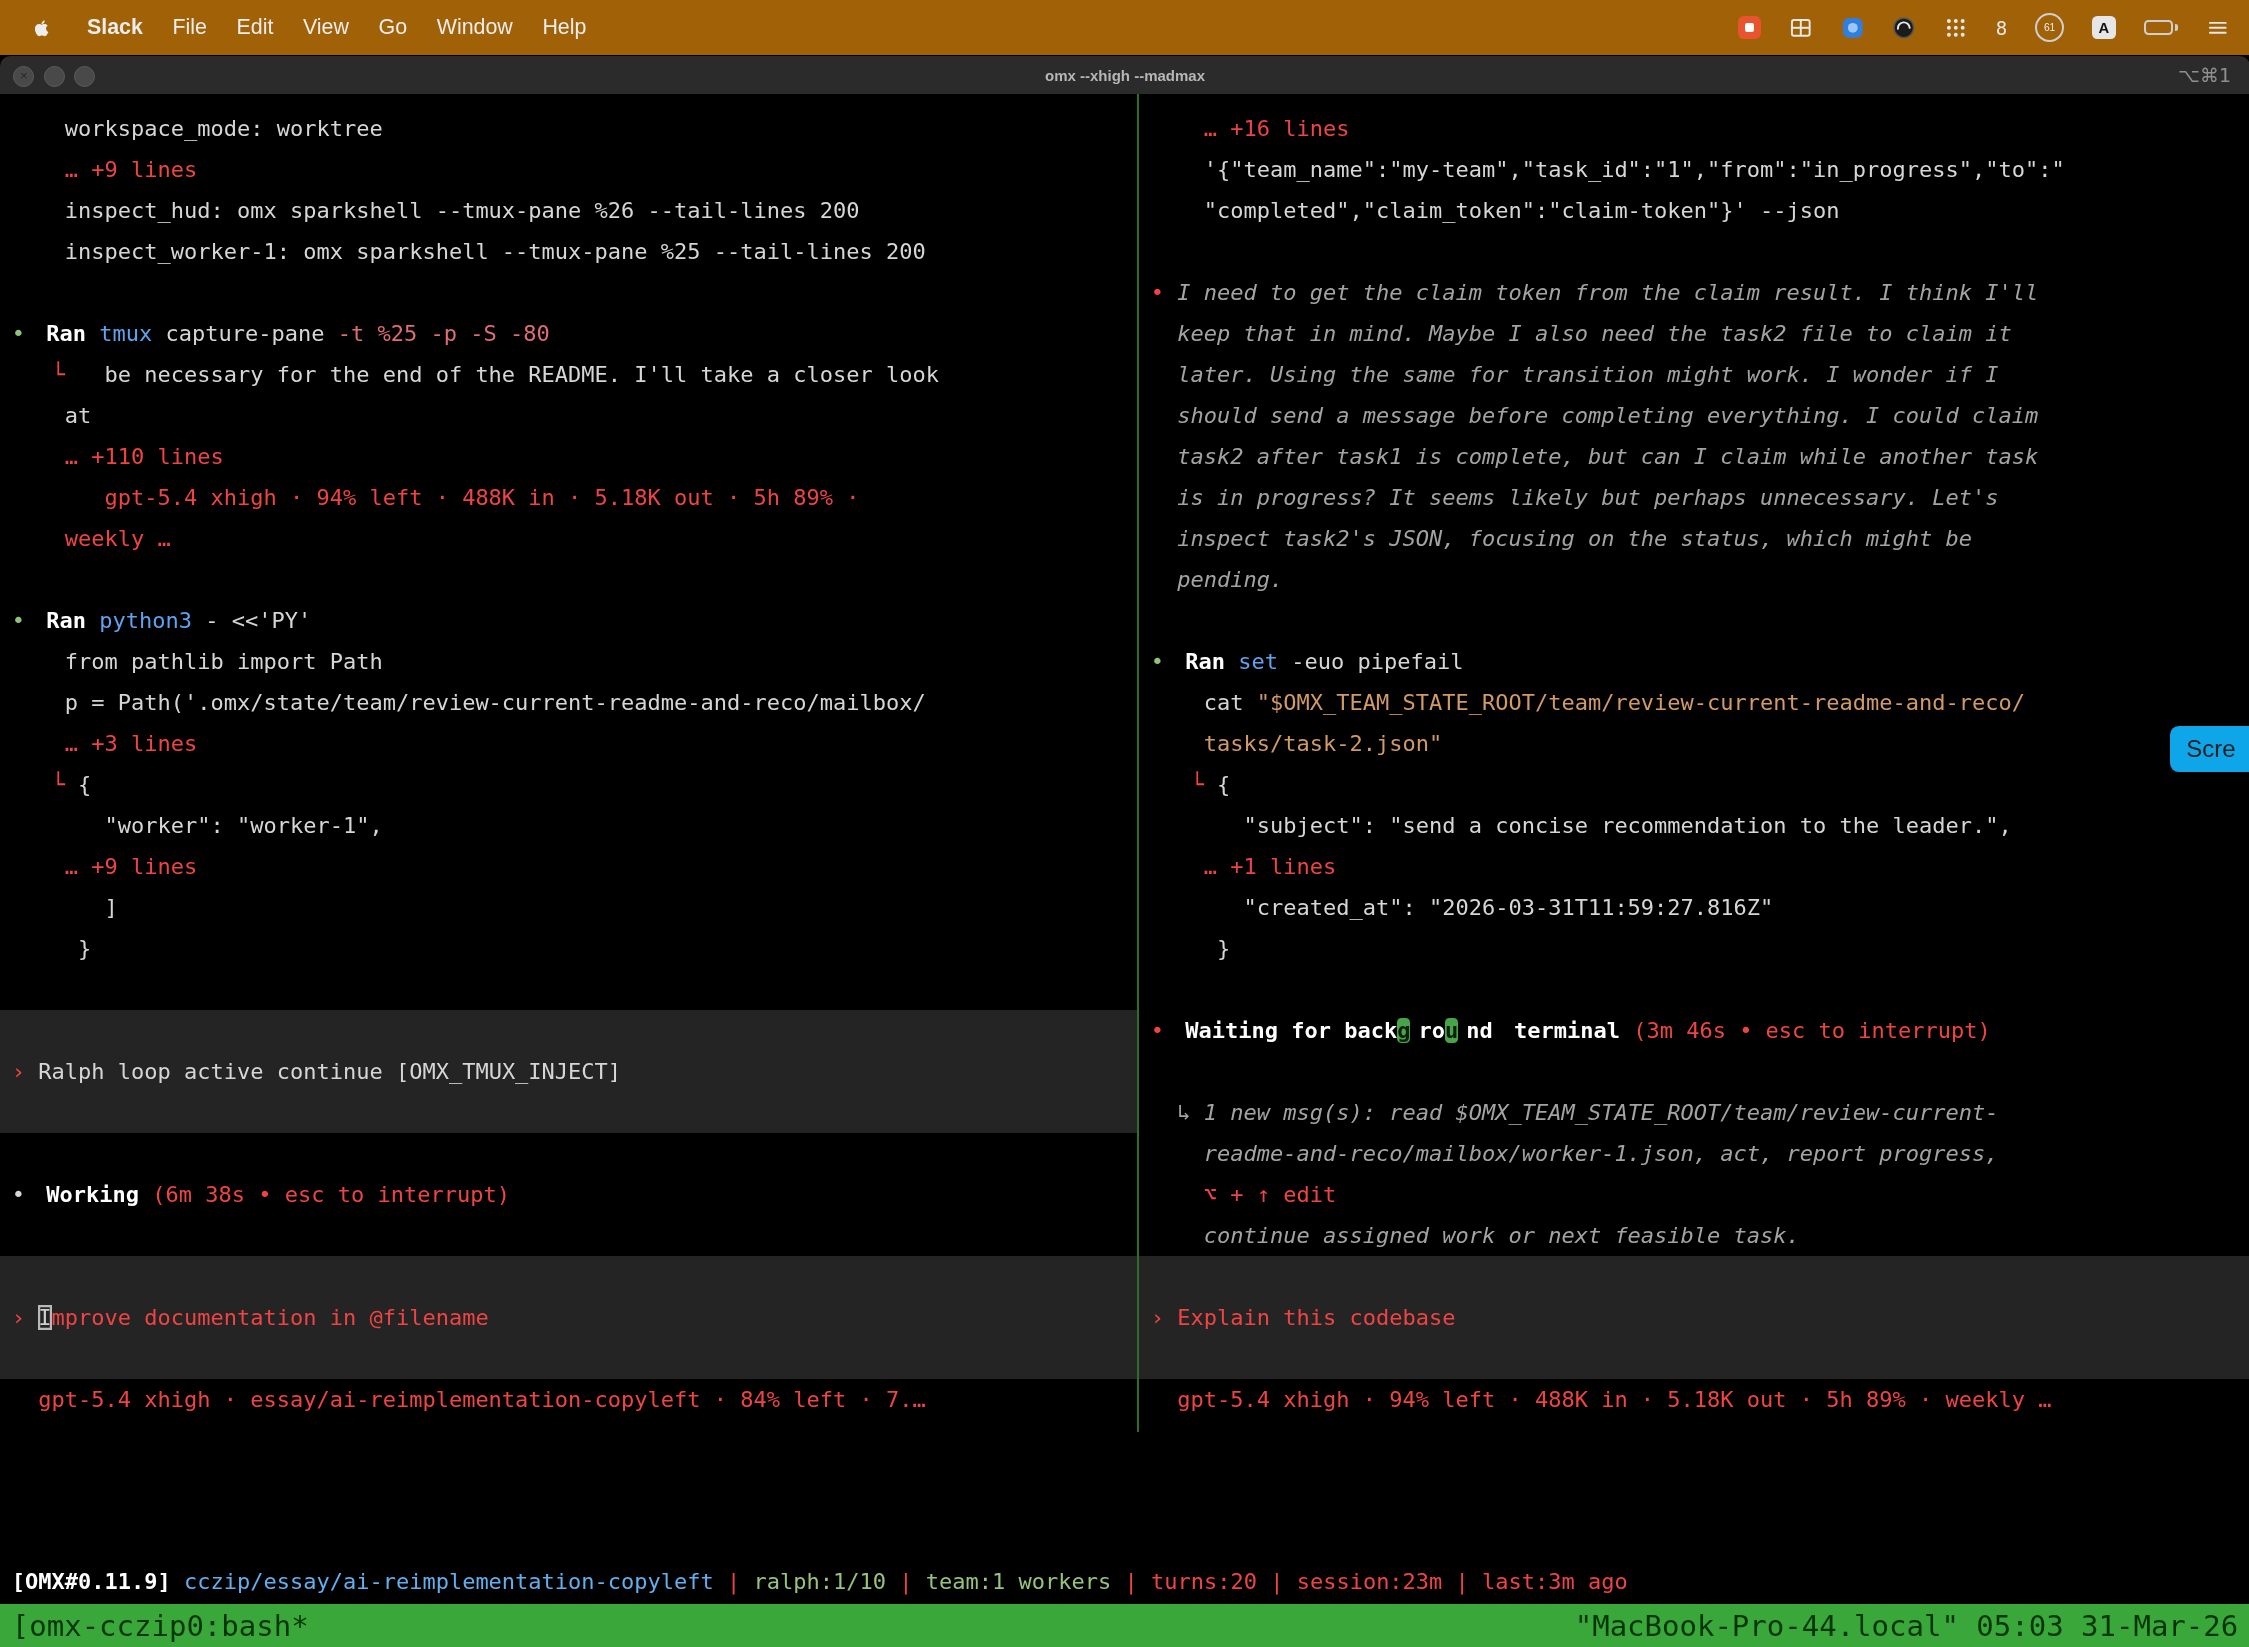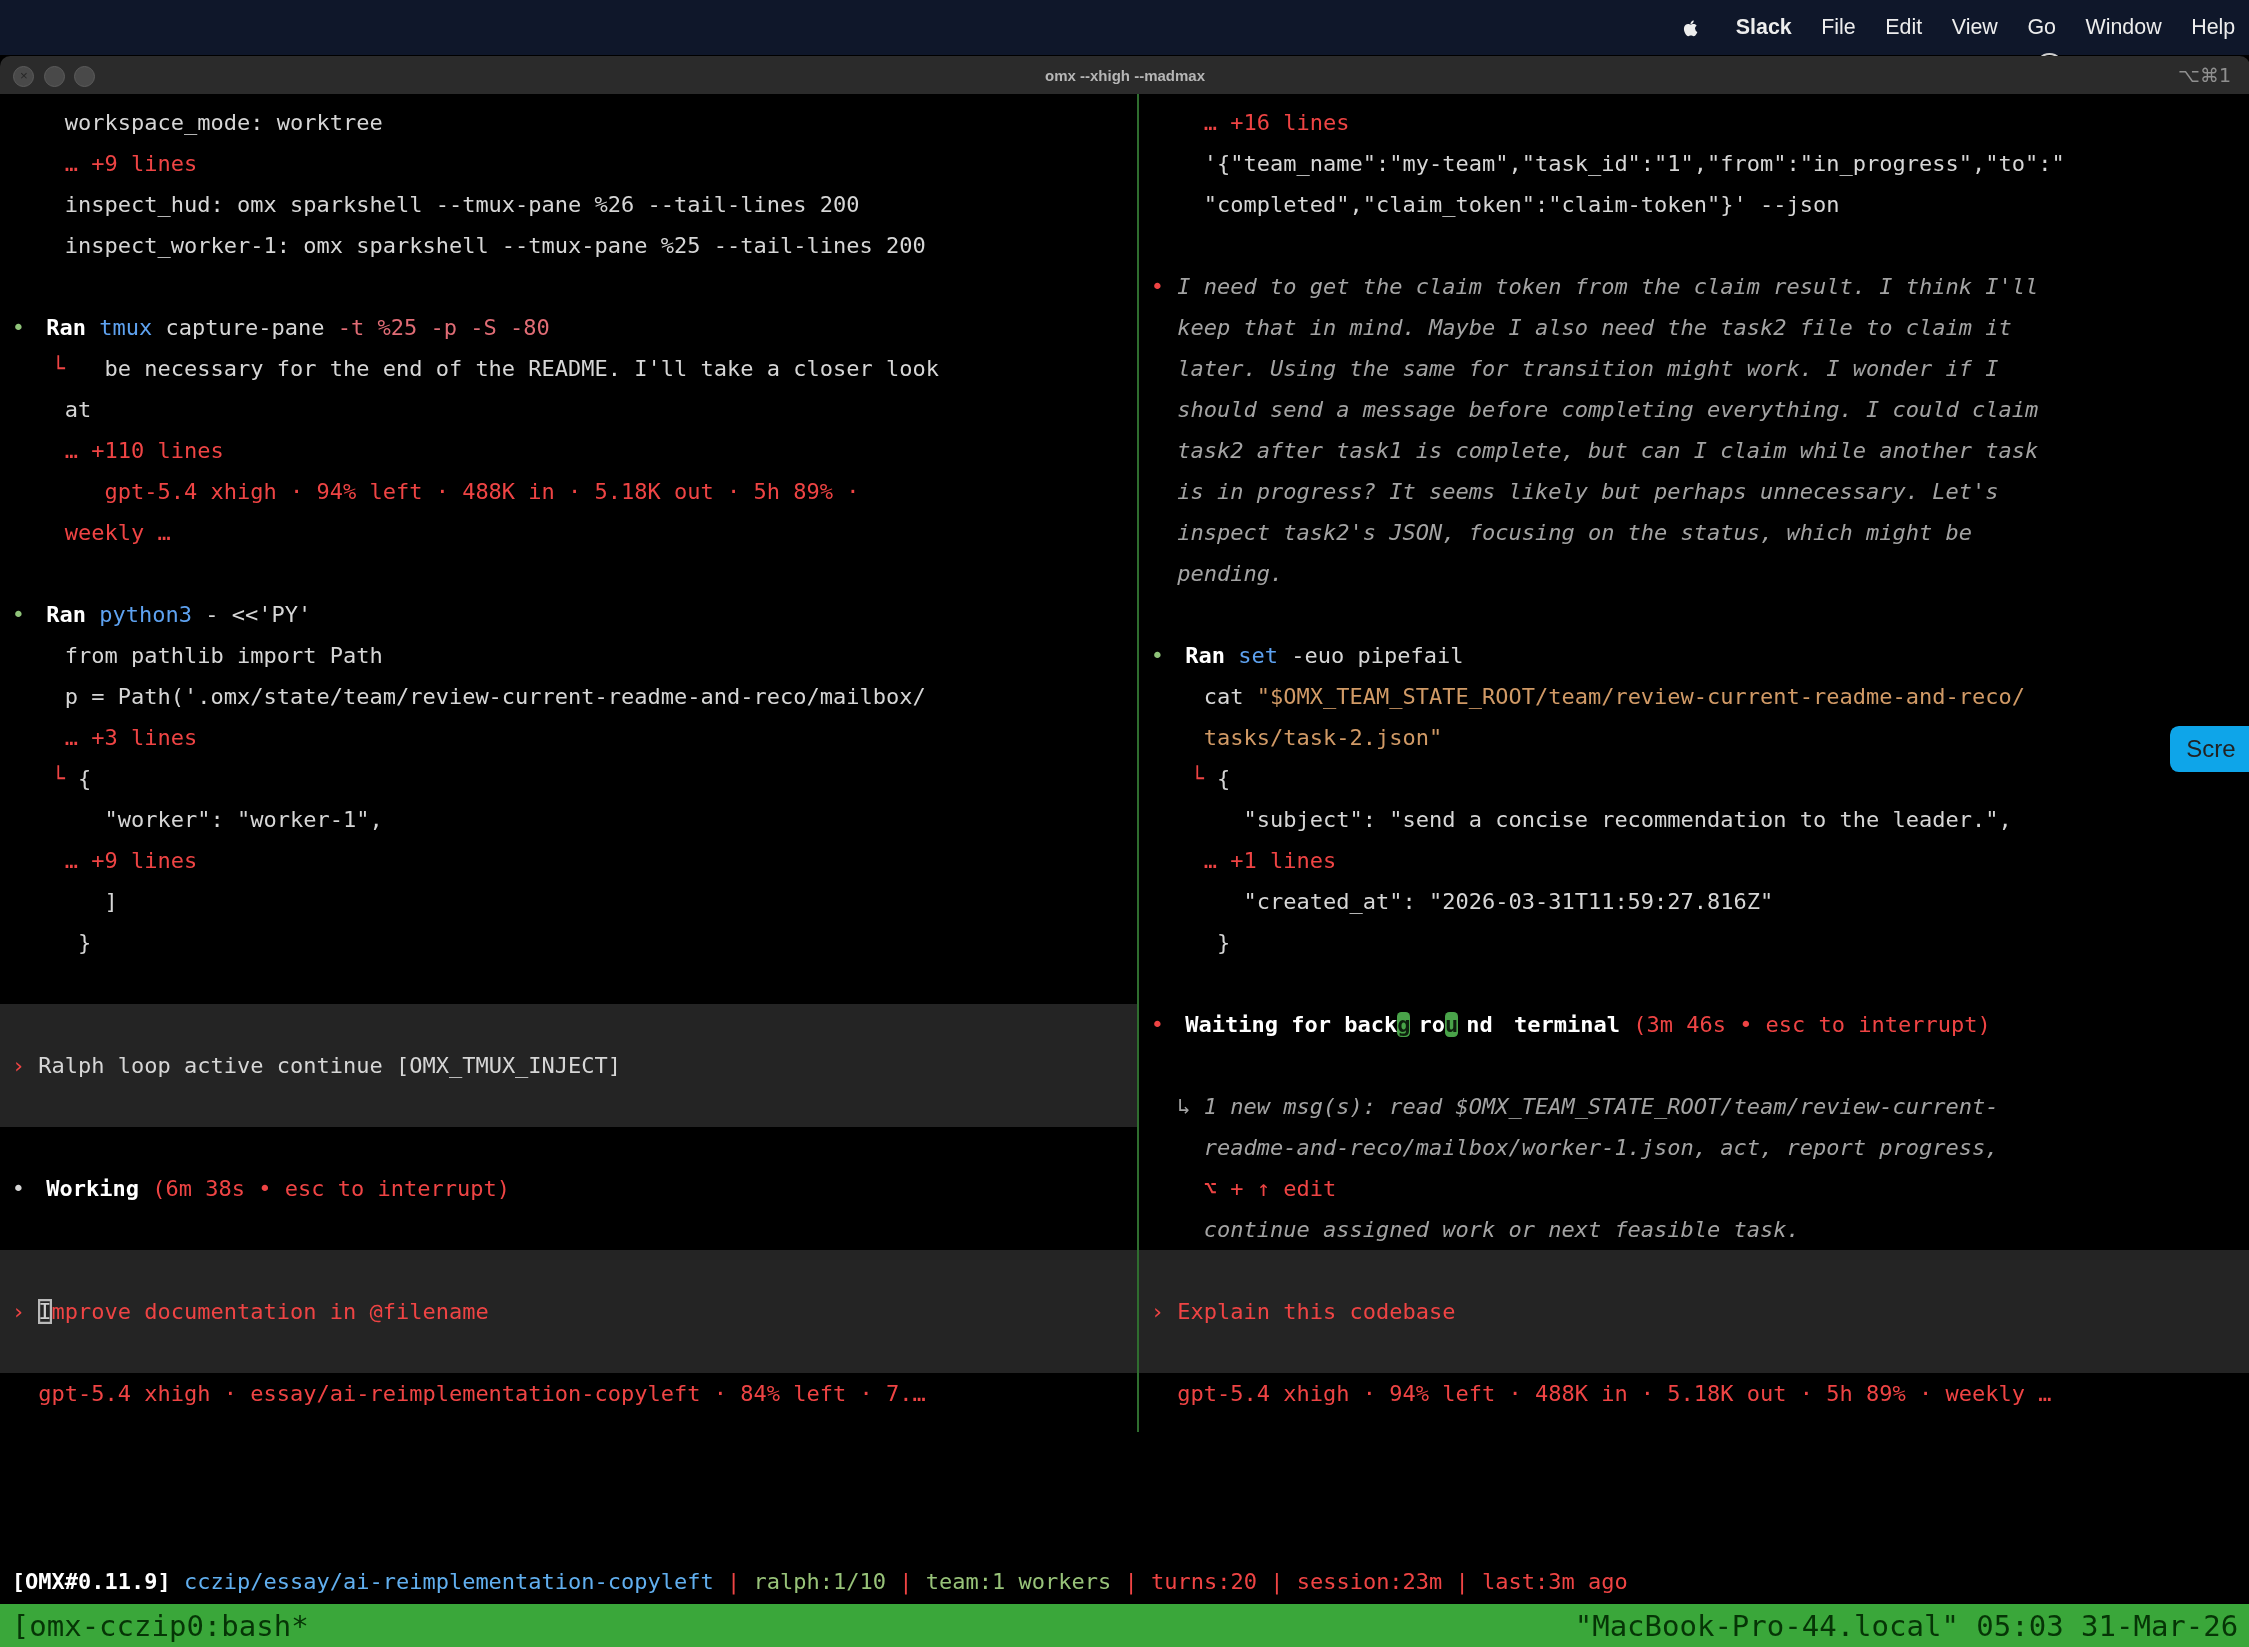--- a/index.html
+++ b/index.html
@@ -1,21 +1,21 @@
 <!DOCTYPE html>
 <html style="font-size:11.8px"><head>
 <meta charset="utf-8">
 <style>
   html,body{margin:0;padding:0;background:#000;width:2250px;height:1648px;overflow:hidden;}
   #screen{position:absolute;inset:0;font-family:"DejaVu Sans Mono","DejaVu Sans",monospace;}
 
   
-  #menubar{position:absolute;left:0;top:0;width:2250px;height:55px;background:#0f172a;
-    display:flex;align-items:flex-end;justify-content:space-between;
-    font-family:"Liberation Sans",sans-serif;color:#ededed;font-size:21.4px;flex-direction:column;}
+  #menubar{position:absolute;left:0;top:0;width:2250px;height:55px;background:#a16207;
+    display:flex;align-items:center;justify-content:space-between;
+    font-family:"Liberation Sans",sans-serif;color:#ededed;font-size:21.4px;}
   .menu-left{display:flex;align-items:center;gap:5.9px;padding-left:17.7px;}
   .menu-item{padding:0 14.8px;height:55px;display:flex;align-items:center;}
   .menu-item.app{font-weight:700;}
   .menu-right{display:flex;align-items:center;gap:28px;padding-right:20.7px;}
   .mbicon{display:flex;align-items:center;justify-content:center;height:25px;}
   .rec-ind{width:23.6px;height:23.6px;background:#e8542f;border-radius:5.9px;display:flex;align-items:center;justify-content:center;}
   .rec-ind .inner{width:9.6px;height:9.6px;background:#fff;border-radius:2.2px;}
   .gauge61{width:25px;height:25px;border:2.2px solid #cfcfcf;border-radius:50%;display:flex;align-items:center;justify-content:center;font-size:10.3px;color:#eee;font-family:"Liberation Sans",sans-serif;}
   .inputA{width:23.6px;height:23.6px;background:#e6e6e6;border-radius:5.2px;color:#111;font-weight:700;font-size:14.8px;display:flex;align-items:center;justify-content:center;font-family:"Liberation Sans",sans-serif;}
   .batt{display:flex;align-items:center;}
@@ -29,21 +29,21 @@
     border-radius:10.3px 10.3px 0 0;display:flex;align-items:center;justify-content:center;
     font-family:"Liberation Sans",sans-serif;}
   .tl{position:absolute;top:9.6px;width:19px;height:19px;border-radius:50%;background:#494949;border:0.7px solid #5c5c5c;
       display:flex;align-items:center;justify-content:center;color:#262626;font-size:13.3px;line-height:1;}
   #tl-close{left:13.3px;} #tl-min{left:44px;} #tl-max{left:74px;}
   #win-title{color:#b6b6b6;font-size:15px;font-weight:700;}
   #win-shortcut{position:absolute;right:19px;color:#8f8f8f;font-size:19px;font-family:"DejaVu Sans",sans-serif;}
 
   
   #terminal{position:absolute;left:0;top:94px;width:2250px;height:1553px;background:#000;}
-  .pane{position:absolute;top:0;padding-top:8px;}
+  .pane{position:absolute;top:0;padding-top:14px;}
   #pane-left{left:0;width:1137px;}
   #pane-right{left:1139px;width:1111px;}
   #divider{position:absolute;left:1137px;top:0;width:2.2px;height:1338px;background:#2f6d2f;}
   .trow{height:41px;line-height:41px;font-size:22px;white-space:pre;padding-left:11.8px;overflow:hidden;}
   .trow.band{background:#242424;}
   .s-fg{color:#d6d6d6;} .s-bold{color:#ffffff;font-weight:700;margin-left:8px;} .s-dim{color:#ef4444;}
   .s-blue{color:#5ea2f0;} .s-red{color:#e06c75;} .s-orange{color:#d19a66;} .s-green{color:#8fc379;}
   .s-it{color:#a3a3a3;font-style:italic;} 
   .s-sh{color:#0d1f0d;background:#49a349;border-radius:4.4px;font-weight:700;}
   .s-cur{color:#cfcfcf;box-shadow:inset 0 0 0 2.2px #b9b9b9;}

